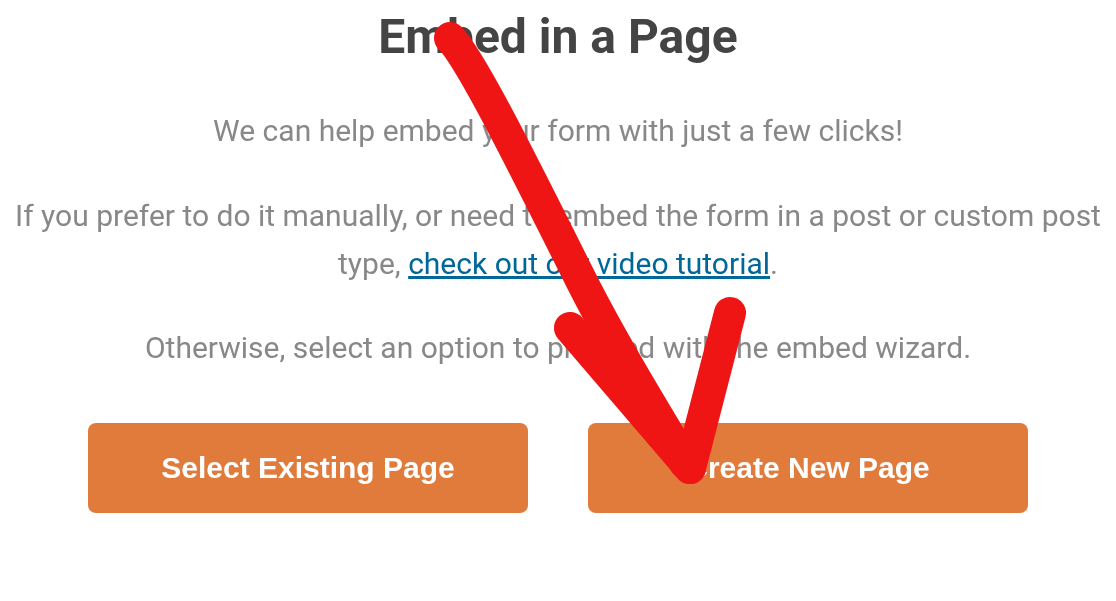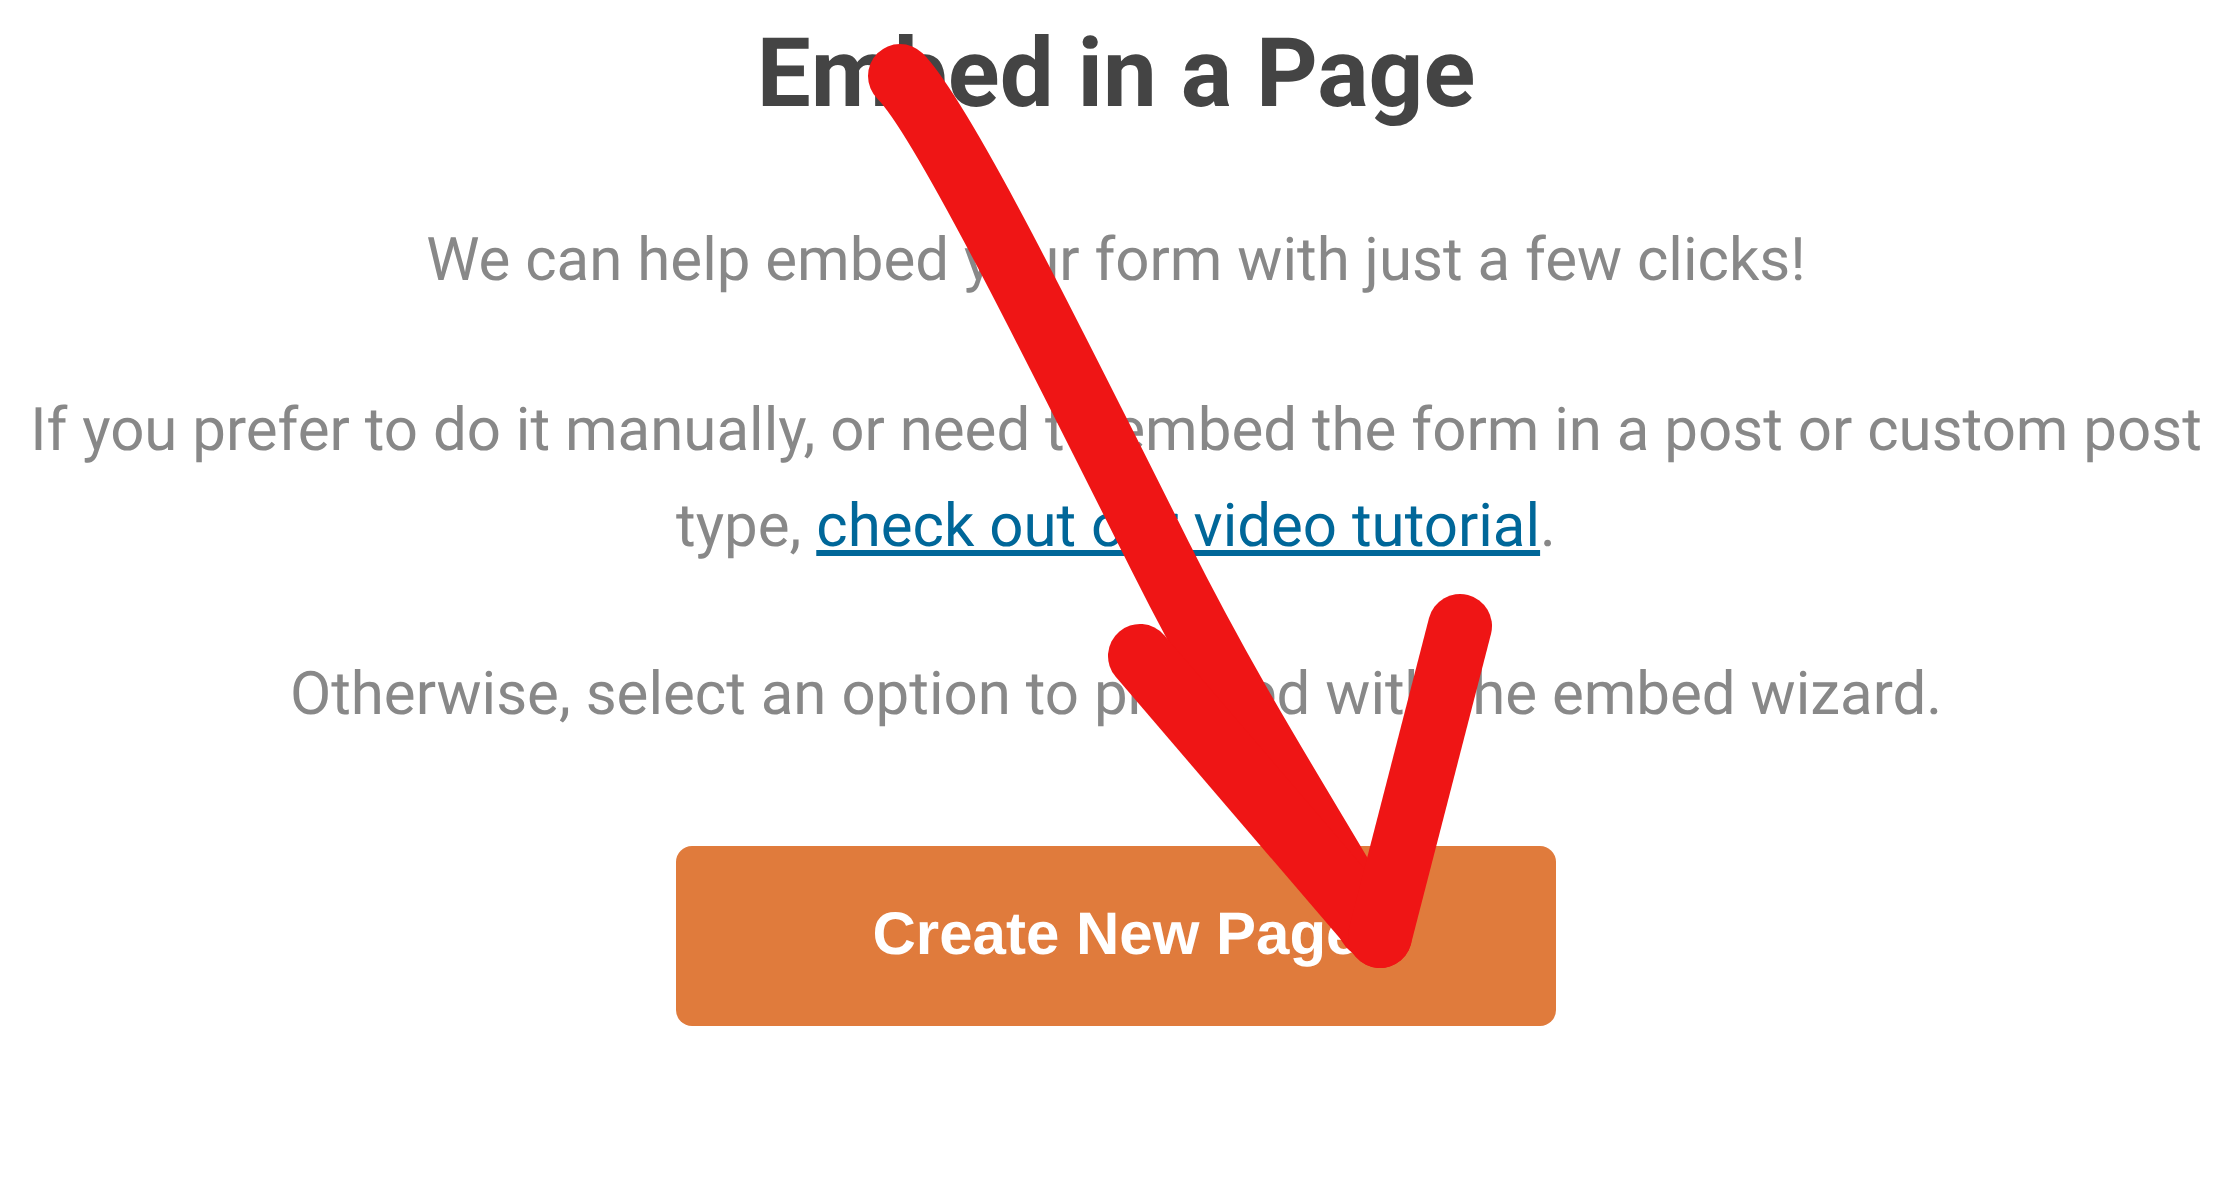--- a/index.html
+++ b/index.html
@@ -81,20 +81,21 @@
 
 <p class="subtitle">We can help embed your form with just a few clicks!</p>
 
 <p class="paragraph-1">
   <span>If you prefer to do it manually, or need to embed the form in a post or custom post type, </span><a href="#" class="link">check out our video tutorial</a><span>.</span>
 </p>
 
 <p class="paragraph-2">Otherwise, select an option to proceed with the embed wizard.</p>
 
 <div class="button-row">
+  <button class="btn">Select Existing Page</button>
   <button class="btn">Create New Page</button>
 </div>
 
 <svg class="arrow-annotation" width="380" height="480" viewBox="0 0 380 480">
   <g stroke="#ef1515" stroke-width="32" stroke-linecap="round" stroke-linejoin="round" fill="none">
     <path d="M 50 20 C 70 40, 120 140, 180 260 C 220 340, 260 400, 285 445"></path>
     <path d="M 170 310 L 290 450"></path>
     <path d="M 330 295 L 290 450"></path>
   </g>
 </svg>

